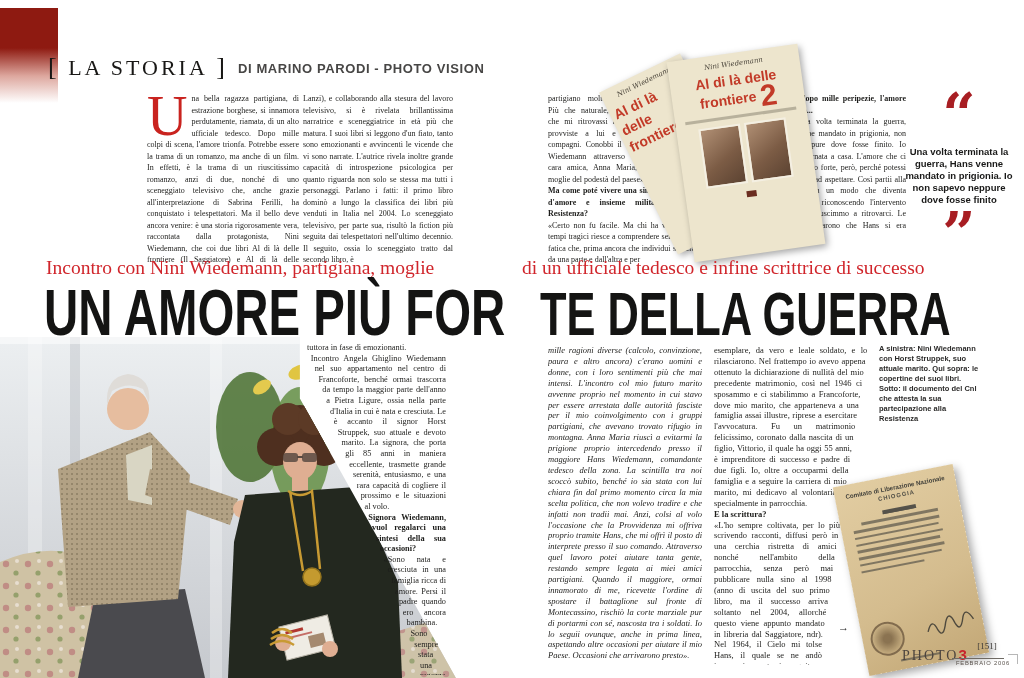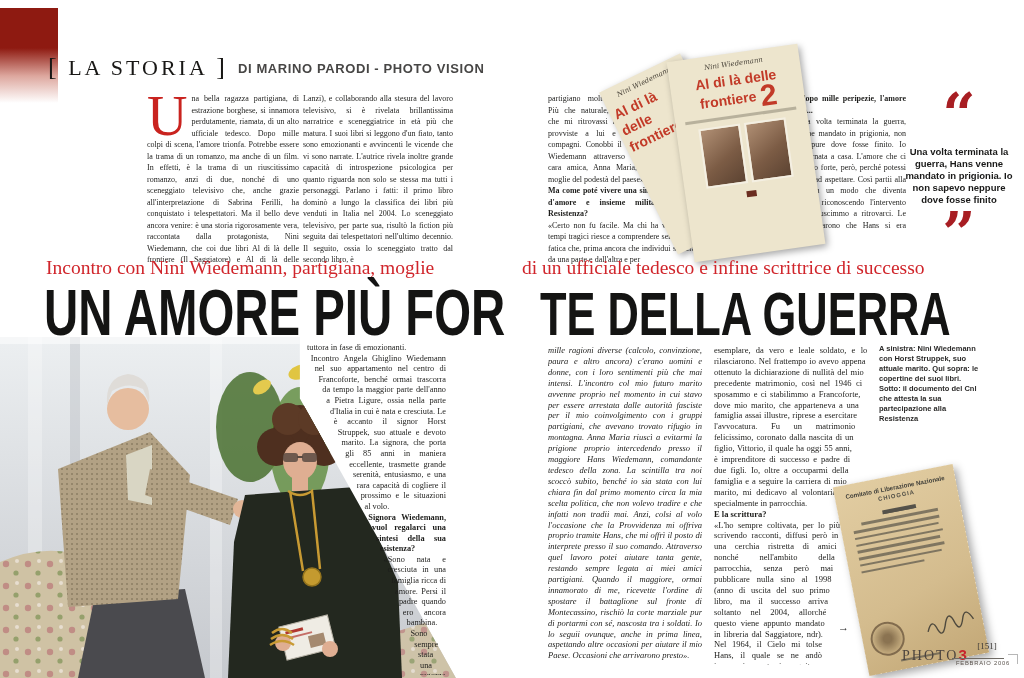--- a/index.html
+++ b/index.html
@@ -212,21 +212,21 @@
           <path d="M270,308 q12,-8 24,0"></path>
       </g>
       <rect x="0" y="0" width="470" height="7" fill="#ffffff" opacity=".5"></rect>
     </svg>
   </div>
 
   <div class="body-col" style="left:300px;top:343px;width:146px;height:332px;font-size:8.3px;line-height:10.6px;">
     <div class="sp" style="float:left;width:120px;height:182px;margin-top:150px;shape-outside:polygon(0 0,100% 100%,0 100%);"></div>
     <div>tuttora in fase di emozionanti.</div>
     <div>Incontro Angela Ghiglino Wiedemann nel suo appartamento nel centro di Francoforte, benché ormai trascorra da tempo la maggior parte dell'anno a Pietra Ligure, ossia nella parte d'Italia in cui è nata e cresciuta. Le è accanto il signor Horst Struppek, suo attuale e devoto marito. La signora, che porta gli 85 anni in maniera eccellente, trasmette grande serenità, entusiasmo, e una rara capacità di cogliere il prossimo e le situazioni al volo.</div>
-    <div class="qq">Signora Wiedemann, vuol regalarci una sintesi della sua esistenza?</div>
+    <div class="qq">Signora Wiedemann, vuol regalarci una sintesi della sua occasioni?</div>
     <div>«Sono nata e cresciuta in una famiglia ricca di amore. Persi il padre quando ero ancora bambina. Sono sempre stata una ragazza sveglia e precoce. A diciassette anni conseguii la maturità classica col massimo dei voti, subito dopo mi sposai. Fu un matrimonio infelice: quando conobbi Hans ero già separata. All'epoca, dopo essere tornata a casa, mi occupavo delle attività di famiglia: i miei erano gioiellieri. Aderii alla Resistenza non solo per motivazioni ideali ma anche perché mio fratello era un</div>
   </div>
 
   <div class="body-col" style="left:548px;top:345px;width:154px;height:318px;font-style:italic;">
     <div>mille ragioni diverse (calcolo, convinzione, paura e altro ancora) c'erano uomini e donne, con i loro sentimenti più che mai intensi. L'incontro col mio futuro marito avvenne proprio nel momento in cui stavo per essere arrestata dalle autorità fasciste per il mio coinvolgimento con i gruppi partigiani, che avevano trovato rifugio in montagna. Anna Maria riuscì a evitarmi la prigione proprio intercedendo presso il maggiore Hans Wiedemann, comandante tedesco della zona. La scintilla tra noi scoccò subito, benché io sia stata con lui chiara fin dal primo momento circa la mia scelta politica, che non volevo tradire e che infatti non tradii mai. Anzi, colsi al volo l'occasione che la Provvidenza mi offriva proprio tramite Hans, che mi offrì il posto di interprete presso il suo comando. Attraverso quel lavoro potei aiutare tanta gente, restando sempre legata ai miei amici partigiani. Quando il maggiore, ormai innamorato di me, ricevette l'ordine di spostare il battaglione sul fronte di Montecassino, rischiò la corte marziale pur di portarmi con sé, nascosta tra i soldati. Io lo seguii ovunque, anche in prima linea, aspettando altre occasioni per aiutare il mio Paese. Occasioni che arrivarono presto».</div>
   </div>
   <div class="body-col" style="left:714px;top:345px;width:158px;height:320px;">
     <div class="sp" style="float:right;width:50px;height:200px;margin-top:120px;shape-outside:polygon(100% 0,100% 100%,0 100%);"></div>
     <div>esemplare, da vero e leale soldato, e lo rilasciarono. Nel frattempo io avevo appena ottenuto la dichiarazione di nullità del mio precedente matrimonio, così nel 1946 ci sposammo e ci stabilimmo a Francoforte, dove mio marito, che apparteneva a una famiglia assai illustre, riprese a esercitare l'avvocatura. Fu un matrimonio felicissimo, coronato dalla nascita di un figlio, Vittorio, il quale ha oggi 55 anni, è imprenditore di successo e padre di due figli. Io, oltre a occuparmi della famiglia e a seguire la carriera di mio marito, mi dedicavo al volontariato, specialmente in parrocchia.</div>
     <div class="qq">E la scrittura?</div>

